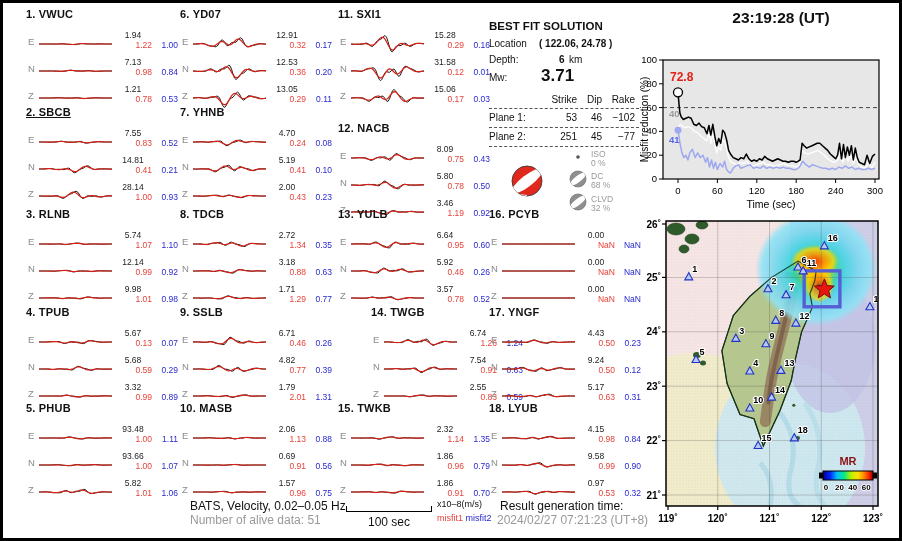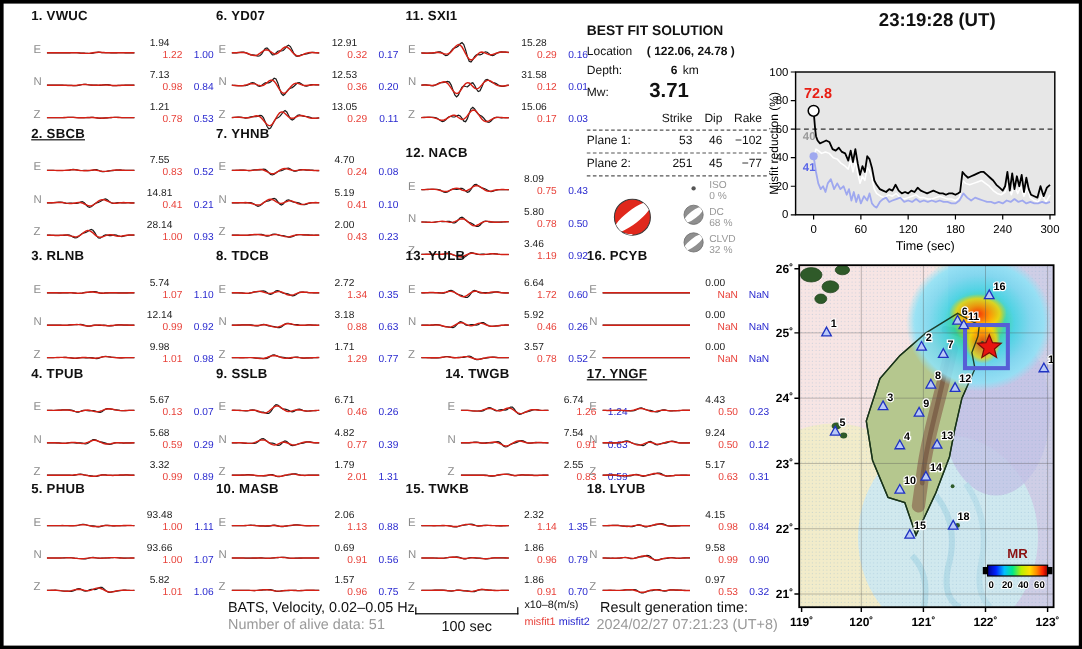--- a/index.html
+++ b/index.html
@@ -549,21 +549,21 @@
       <div class="crow" style="top: 22px;">
         <span class="clabel">E</span>
         <span class="wavebox">
           <svg width="74" height="26" viewBox="0 0 74 26">
             <path d="M0,13L1.0,13.0L2.5,13.0L4.0,12.9L5.5,12.9L7.0,12.8L8.5,12.9L10.0,12.9L11.5,12.9L13.0,12.8L14.5,12.8L16.0,13.0L17.5,13.2L19.0,13.2L20.5,12.8L22.0,12.0L23.5,11.2L25.0,11.0L26.5,11.6L28.0,12.8L29.5,13.8L31.0,14.4L32.5,14.8L34.0,15.3L35.5,16.2L37.0,16.9L38.5,16.8L40.0,15.5L41.5,13.4L43.0,11.6L44.5,11.0L46.0,11.5L47.5,12.5L49.0,13.1L50.5,13.1L52.0,12.9L53.5,12.8L55.0,12.9L56.5,13.1L58.0,13.1L59.5,12.8L61.0,12.4L62.5,12.2L64.0,12.3L65.5,12.6L67.0,12.9L68.5,13.0L70.0,13.1L71.5,13.1L73.0,13.1" fill="none" stroke="#1a1a1a" stroke-width="1"></path>
             <path d="M0,13L1.0,13.0L2.5,13.0L4.0,12.9L5.5,12.9L7.0,12.8L8.5,12.8L10.0,12.8L11.5,12.9L13.0,13.0L14.5,13.1L16.0,13.1L17.5,13.0L19.0,12.8L20.5,12.5L22.0,12.1L23.5,11.8L25.0,11.8L26.5,12.1L28.0,12.7L29.5,13.6L31.0,14.6L32.5,15.6L34.0,16.2L35.5,16.3L37.0,15.9L38.5,15.0L40.0,13.9L41.5,12.8L43.0,12.1L44.5,11.7L46.0,11.7L47.5,12.0L49.0,12.5L50.5,13.0L52.0,13.2L53.5,13.3L55.0,13.2L56.5,12.9L58.0,12.6L59.5,12.4L61.0,12.4L62.5,12.4L64.0,12.5L65.5,12.7L67.0,12.9L68.5,13.0L70.0,13.1L71.5,13.1L73.0,13.1" fill="none" stroke="#d42015" stroke-width="1.2"></path>
           </svg>
         </span>
         <div class="nums">
           <div class="n1">6.64</div>
-          <div class="n2"><span class="m1">1.72</span><span class="m2">0.60</span></div>
+          <div class="n2"><span class="m1">0.95</span><span class="m2">0.60</span></div>
         </div>
       </div>
       <div class="crow" style="top: 49px;">
         <span class="clabel">N</span>
         <span class="wavebox">
           <svg width="74" height="26" viewBox="0 0 74 26">
             <path d="M0,13L1.0,13.0L2.5,13.0L4.0,13.0L5.5,13.0L7.0,13.1L8.5,13.0L10.0,12.9L11.5,12.6L13.0,12.5L14.5,12.7L16.0,13.1L17.5,13.7L19.0,14.1L20.5,14.2L22.0,14.3L23.5,14.6L25.0,14.9L26.5,15.0L28.0,14.3L29.5,12.8L31.0,11.1L32.5,10.1L34.0,10.3L35.5,11.5L37.0,12.7L38.5,13.1L40.0,12.9L41.5,12.4L43.0,12.4L44.5,12.7L46.0,12.9L47.5,12.5L49.0,11.6L50.5,10.9L52.0,10.9L53.5,11.7L55.0,12.8L56.5,13.7L58.0,14.0L59.5,13.9L61.0,13.7L62.5,13.6L64.0,13.5L65.5,13.4L67.0,13.2L68.5,13.1L70.0,12.9L71.5,12.9L73.0,12.9" fill="none" stroke="#1a1a1a" stroke-width="1"></path>
             <path d="M0,13L1.0,13.0L2.5,13.0L4.0,13.0L5.5,13.0L7.0,13.0L8.5,12.9L10.0,12.9L11.5,12.8L13.0,12.8L14.5,12.9L16.0,13.1L17.5,13.5L19.0,13.9L20.5,14.3L22.0,14.6L23.5,14.7L25.0,14.4L26.5,13.8L28.0,13.0L29.5,12.1L31.0,11.4L32.5,11.0L34.0,11.0L35.5,11.4L37.0,12.1L38.5,12.7L40.0,13.2L41.5,13.4L43.0,13.2L44.5,12.7L46.0,12.1L47.5,11.6L49.0,11.4L50.5,11.5L52.0,11.9L53.5,12.4L55.0,13.0L56.5,13.5L58.0,13.8L59.5,13.9L61.0,13.9L62.5,13.7L64.0,13.4L65.5,13.2L67.0,13.0L68.5,13.0L70.0,12.9L71.5,12.9L73.0,12.9" fill="none" stroke="#d42015" stroke-width="1.2"></path>
           </svg>
         </span>
@@ -705,21 +705,21 @@
             <path d="M0,13L1.0,13.0L2.5,13.0L4.0,13.0L5.5,13.0L7.0,13.0L8.5,13.0L10.0,13.0L11.5,13.0L13.0,13.0L14.5,13.0L16.0,13.0L17.5,13.0L19.0,13.0L20.5,13.0L22.0,13.0L23.5,13.0L25.0,13.0L26.5,13.0L28.0,13.0L29.5,13.0L31.0,13.0L32.5,13.0L34.0,13.0L35.5,13.0L37.0,13.0L38.5,13.0L40.0,13.0L41.5,13.0L43.0,13.0L44.5,13.0L46.0,13.0L47.5,13.0L49.0,13.0L50.5,13.0L52.0,13.0L53.5,13.0L55.0,13.0L56.5,13.0L58.0,13.0L59.5,13.0L61.0,13.0L62.5,13.0L64.0,13.0L65.5,13.0L67.0,13.0L68.5,13.0L70.0,13.0L71.5,13.0L73.0,13.0" fill="none" stroke="#1a1a1a" stroke-width="1"></path>
             <path d="M0,13L1.0,13.0L2.5,13.0L4.0,13.0L5.5,13.0L7.0,13.0L8.5,13.0L10.0,13.0L11.5,13.0L13.0,13.0L14.5,13.0L16.0,13.0L17.5,13.0L19.0,13.0L20.5,13.0L22.0,13.0L23.5,13.0L25.0,13.0L26.5,13.0L28.0,13.0L29.5,13.0L31.0,13.0L32.5,13.0L34.0,13.0L35.5,13.0L37.0,13.0L38.5,13.0L40.0,13.0L41.5,13.0L43.0,13.0L44.5,13.0L46.0,13.0L47.5,13.0L49.0,13.0L50.5,13.0L52.0,13.0L53.5,13.0L55.0,13.0L56.5,13.0L58.0,13.0L59.5,13.0L61.0,13.0L62.5,13.0L64.0,13.0L65.5,13.0L67.0,13.0L68.5,13.0L70.0,13.0L71.5,13.0L73.0,13.0" fill="none" stroke="#d42015" stroke-width="1.2"></path>
           </svg>
         </span>
         <div class="nums">
           <div class="n1">0.00</div>
           <div class="n2"><span class="m1">NaN</span><span class="m2">NaN</span></div>
         </div>
       </div>
     </div>
-    <div class="station" style="left: 489px; top: 306px; text-decoration: underline;">
+    <div class="station" style="left: 489px; top: 306px;">
       <div class="st-title">17. YNGF</div>
       <div class="crow" style="top: 22px;">
         <span class="clabel">E</span>
         <span class="wavebox">
           <svg width="74" height="26" viewBox="0 0 74 26">
             <path d="M0,13L1.0,13.0L2.5,13.0L4.0,13.1L5.5,13.1L7.0,13.1L8.5,13.1L10.0,13.0L11.5,12.9L13.0,12.9L14.5,13.0L16.0,13.1L17.5,13.2L19.0,13.2L20.5,13.2L22.0,13.2L23.5,13.4L25.0,13.5L26.5,13.2L28.0,12.6L29.5,11.7L31.0,11.0L32.5,10.9L34.0,11.4L35.5,12.1L37.0,12.6L38.5,12.9L40.0,13.0L41.5,13.4L43.0,13.9L44.5,14.3L46.0,14.2L47.5,13.6L49.0,13.0L50.5,12.6L52.0,12.6L53.5,13.0L55.0,13.3L56.5,13.5L58.0,13.4L59.5,13.3L61.0,13.2L62.5,13.2L64.0,13.2L65.5,13.1L67.0,13.0L68.5,12.9L70.0,12.9L71.5,12.9L73.0,12.9" fill="none" stroke="#1a1a1a" stroke-width="1"></path>
             <path d="M0,13L1.0,13.0L2.5,13.0L4.0,13.1L5.5,13.1L7.0,13.1L8.5,13.0L10.0,13.0L11.5,13.0L13.0,13.0L14.5,13.0L16.0,13.0L17.5,13.1L19.0,13.2L20.5,13.3L22.0,13.4L23.5,13.3L25.0,13.0L26.5,12.7L28.0,12.2L29.5,11.8L31.0,11.5L32.5,11.4L34.0,11.6L35.5,12.1L37.0,12.6L38.5,13.2L40.0,13.7L41.5,14.0L43.0,14.0L44.5,13.8L46.0,13.5L47.5,13.2L49.0,13.0L50.5,12.9L52.0,12.9L53.5,13.0L55.0,13.2L56.5,13.3L58.0,13.4L59.5,13.4L61.0,13.3L62.5,13.2L64.0,13.1L65.5,13.0L67.0,12.9L68.5,12.9L70.0,12.9L71.5,12.9L73.0,12.9" fill="none" stroke="#d42015" stroke-width="1.2"></path>
           </svg>
         </span>
         <div class="nums">

